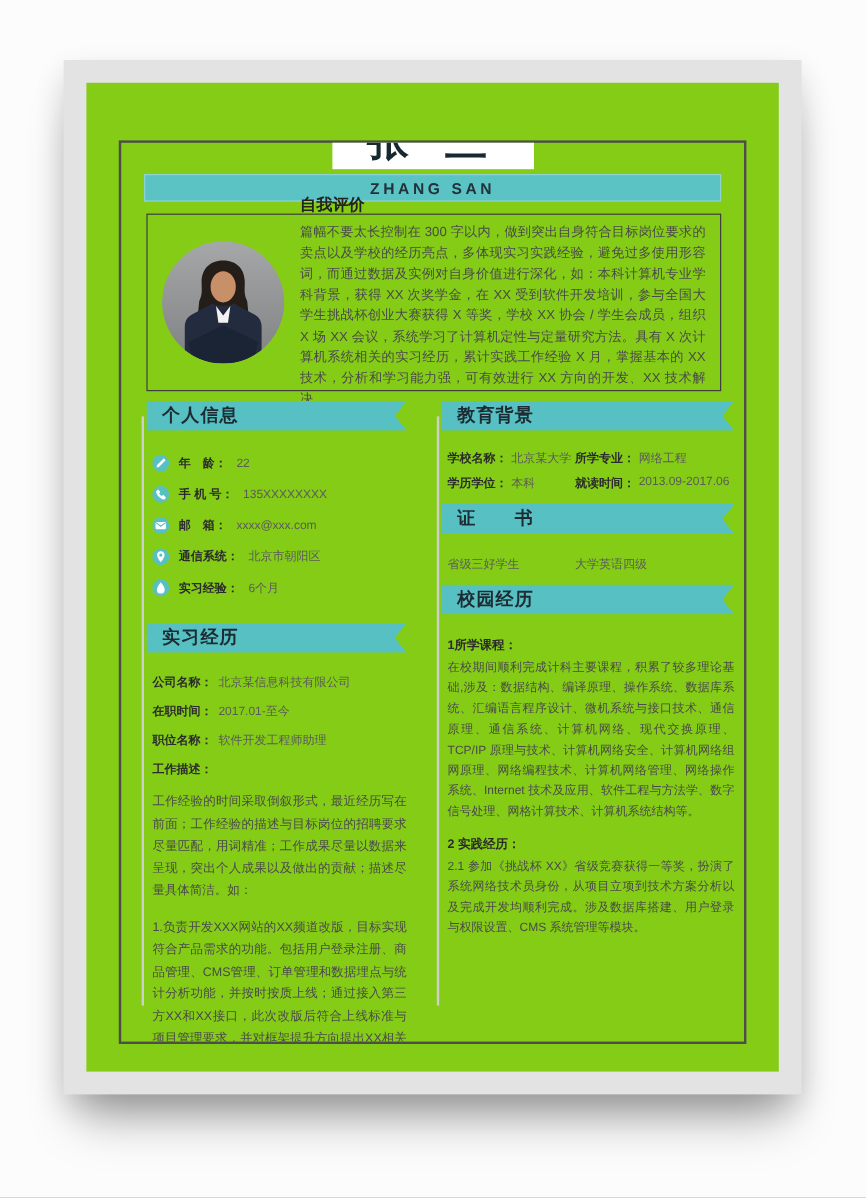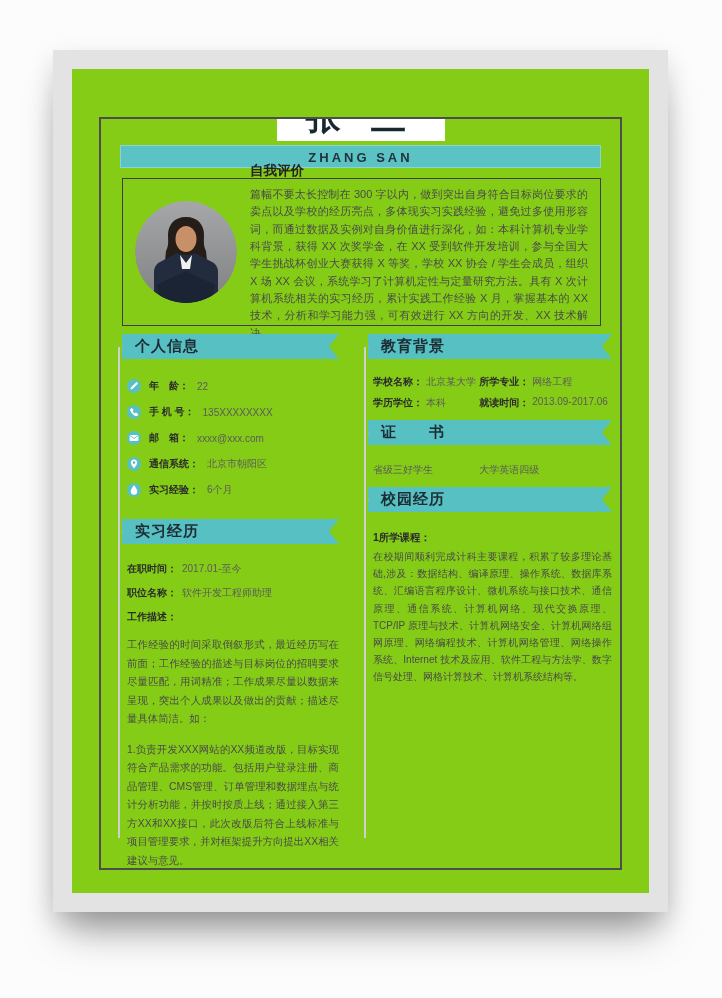--- a/index.html
+++ b/index.html
@@ -175,20 +175,24 @@
             </div>
           </section>
 
           <section>
             <div class="banner">
               <span class="dot"></span>
               <span class="banner-title">实习经历</span>
             </div>
             <div class="sec-body">
               <div class="field-row">
+                <span class="lbl">公司名称：</span>
+                <span class="val">北京某信息科技有限公司</span>
+              </div>
+              <div class="field-row">
                 <span class="lbl">在职时间：</span>
                 <span class="val">2017.01-至今</span>
               </div>
               <div class="field-row">
                 <span class="lbl">职位名称：</span>
                 <span class="val">软件开发工程师助理</span>
               </div>
               <div class="field-row">
                 <span class="lbl">工作描述：</span>
               </div>
@@ -244,20 +248,24 @@
 
           <section>
             <div class="banner">
               <span class="dot"></span>
               <span class="banner-title">校园经历</span>
             </div>
             <div class="sec-body">
               <div class="blk">
                 <div class="blk-h">1所学课程：</div>
                 <p class="blk-p">在校期间顺利完成计科主要课程，积累了较多理论基础,涉及：数据结构、编译原理、操作系统、数据库系统、汇编语言程序设计、微机系统与接口技术、通信原理、通信系统、计算机网络、现代交换原理、TCP/IP 原理与技术、计算机网络安全、计算机网络组网原理、网络编程技术、计算机网络管理、网络操作系统、Internet 技术及应用、软件工程与方法学、数字信号处理、网格计算技术、计算机系统结构等。</p>
+              </div>
+              <div class="blk">
+                <div class="blk-h">2 实践经历：</div>
+                <p class="blk-p">2.1 参加《挑战杯 XX》省级竞赛获得一等奖，扮演了系统网络技术员身份，从项目立项到技术方案分析以及完成开发均顺利完成。涉及数据库搭建、用户登录与权限设置、CMS 系统管理等模块。</p>
               </div>
 
             </div>
           </section>
         </div>
 
       </div>
     </div>
   </div>
 </div>

